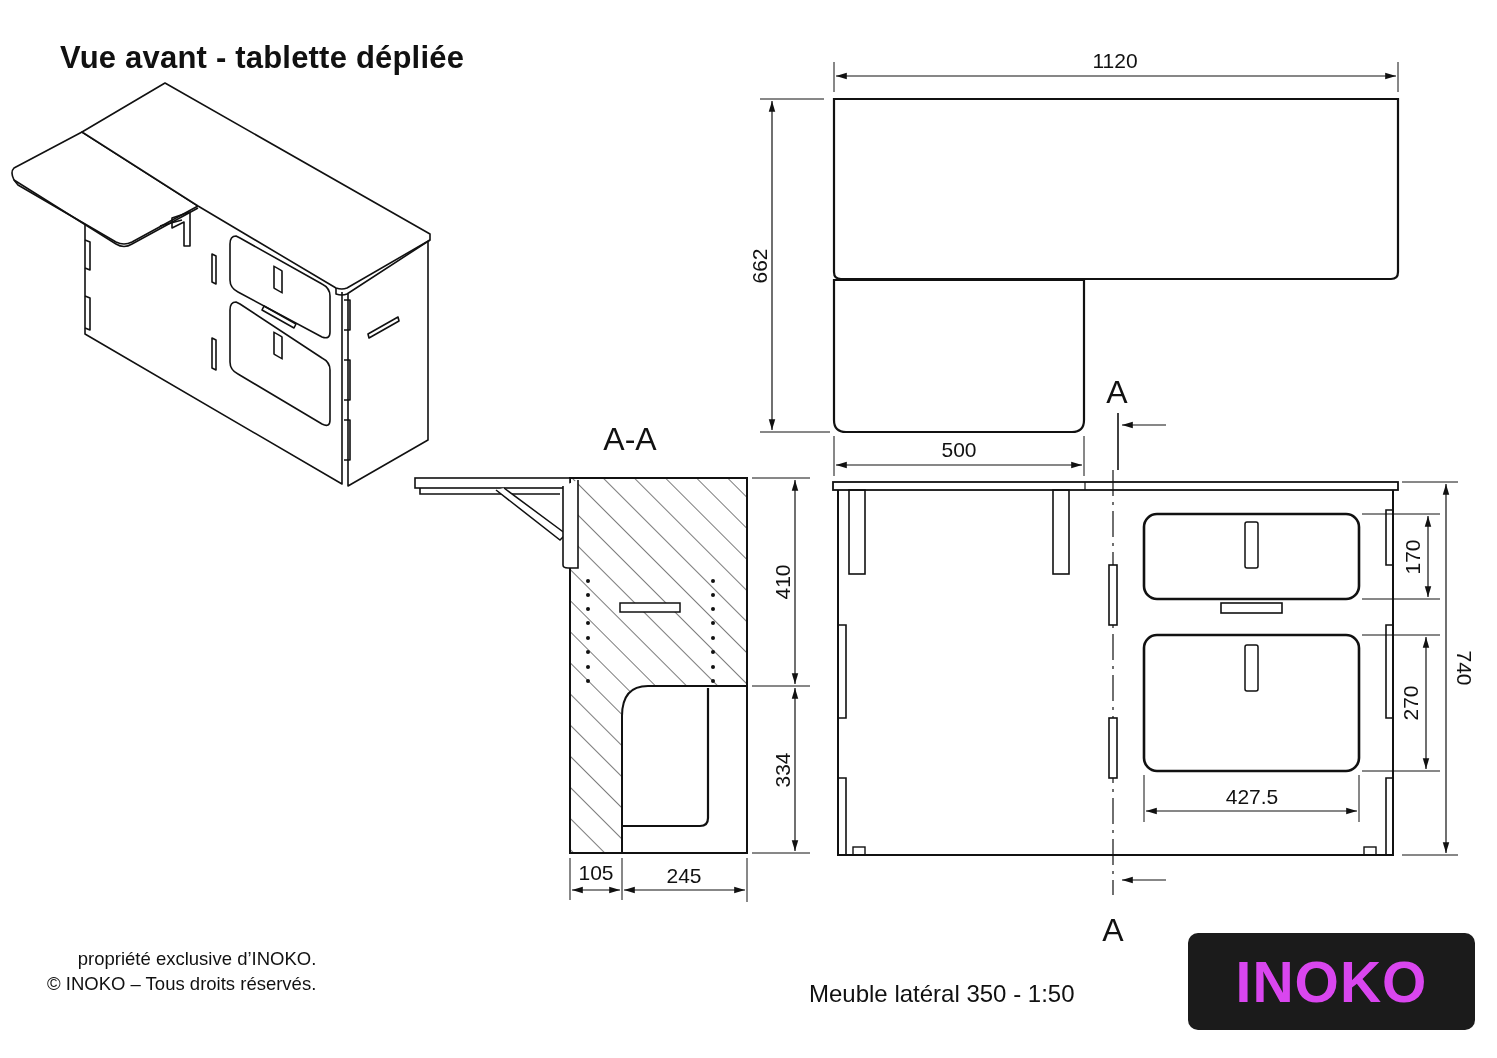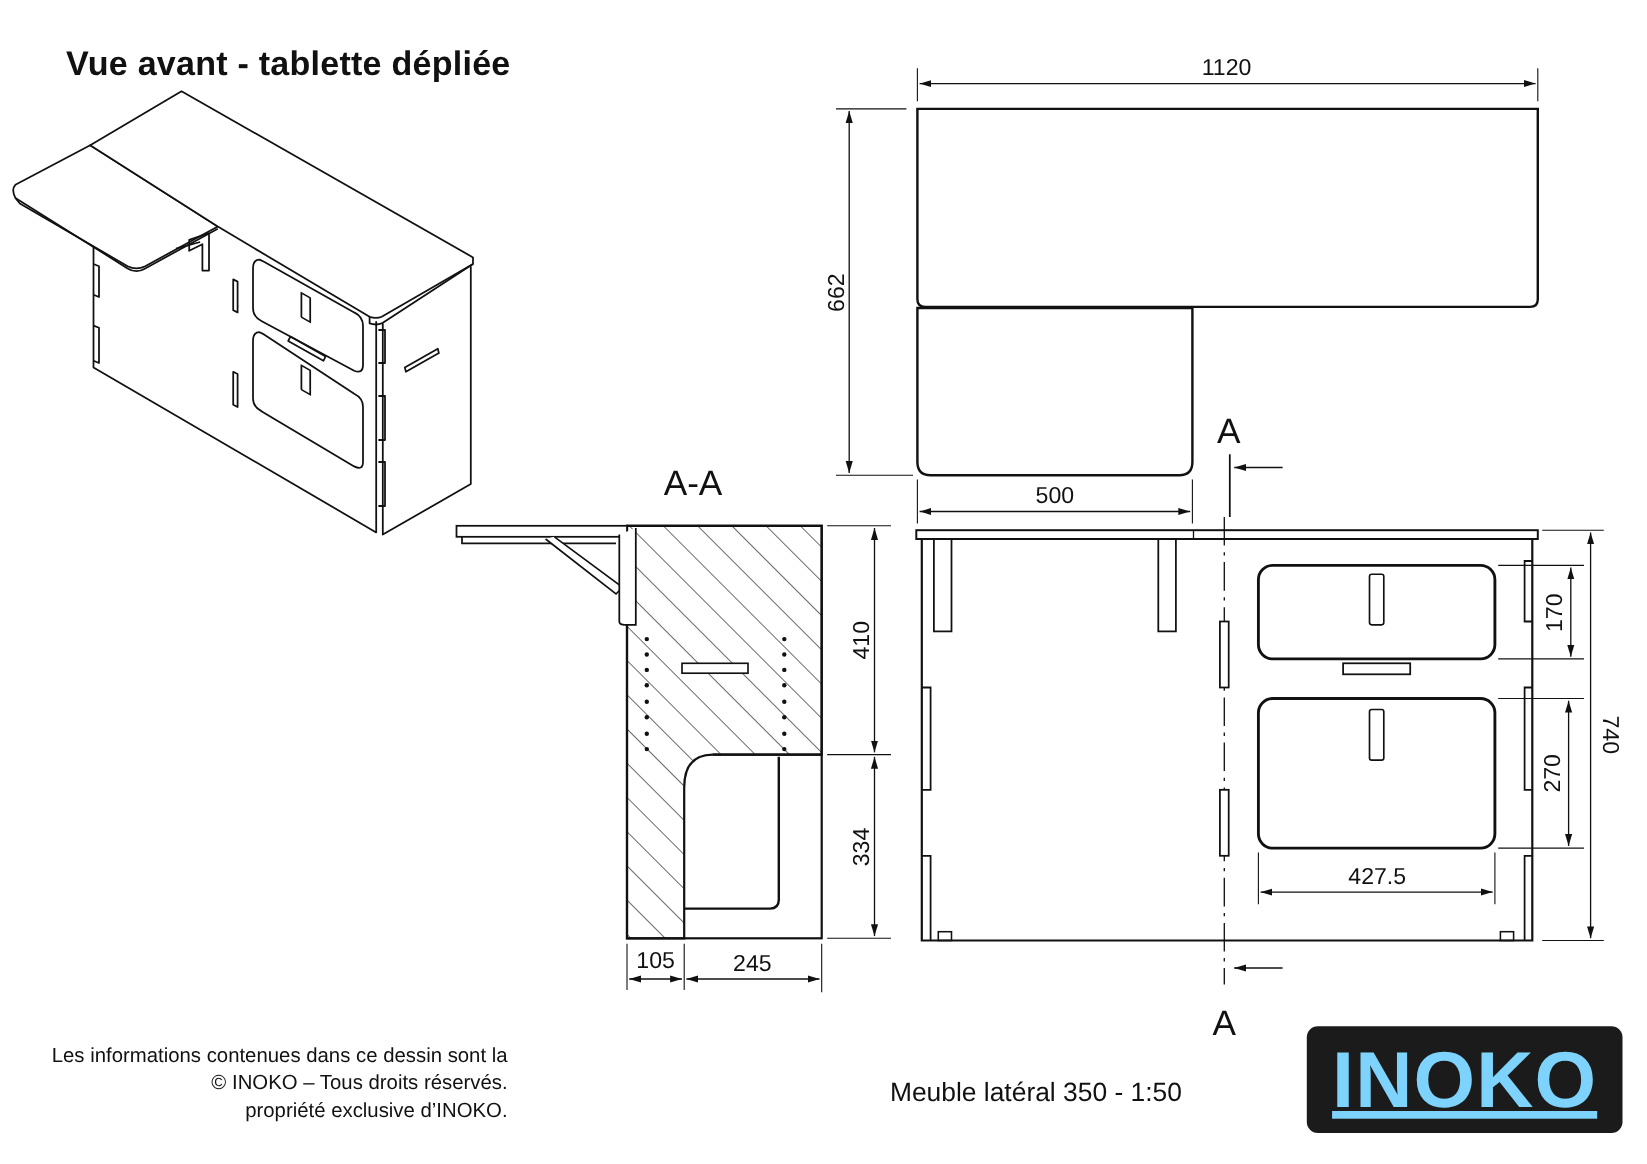--- a/index.html
+++ b/index.html
@@ -3,21 +3,21 @@
 <meta charset="utf-8">
 <style>
   html, body { margin:0; padding:0; background:#ffffff; }
   body { width:1497px; height:1058px; position:relative; overflow:hidden; font-family:"Liberation Sans", sans-serif; color:#111; }
   .abs { position:absolute;text-align:right; }
   #title { left:60px; top:40px; font-size:31px; font-weight:bold; letter-spacing:0.2px; white-space:nowrap; }
   #footer-note { left:47px; top:946px; font-size:18.5px; line-height:25px; }
   #footer-note div { white-space:nowrap; }
   #caption { left:809px; top:980px; font-size:24px; white-space:nowrap; }
   #logo { left:1188px; top:933px; width:287px; height:97px; background:#1b1b1b; border-radius:10px; display:flex; align-items:center; justify-content:center; }
-  #logo span { color:#7dd3fc; font-weight:bold; font-size:72px; letter-spacing:1px;text-decoration:underline; }
+  #logo span { color:#d946ef; font-weight:bold; font-size:57px; letter-spacing:1px; }
   svg { position:absolute; left:0; top:0; }
   .dim { font-family:"Liberation Sans", sans-serif; font-size:21px; fill:#111; }
   .lbl { font-family:"Liberation Sans", sans-serif; font-size:32px; fill:#111; }
 </style>
 </head>
 <body>
 
 <div id="title" class="abs">Vue avant - tablette dépliée</div>
 
 <svg width="1497" height="1058" viewBox="0 0 1497 1058">
@@ -186,22 +186,21 @@
   <text class="dim" x="1457" y="668" text-anchor="middle" transform="rotate(90 1457 668)">740</text>
   <text class="dim" x="1252" y="804" text-anchor="middle">427.5</text>
 
   <g stroke="#111">
     <line x1="1166" y1="880" x2="1122" y2="880" stroke-width="1.2" marker-end="url(#arr)"></line>
   </g>
   <text class="lbl" x="1113" y="941" text-anchor="middle">A</text>
 </svg>
 
 <div id="footer-note" class="abs">
-  <div>Les informations contenues dans ce dessin sont la</div>
+  <div>propriété exclusive d’INOKO.</div>
   <div>© INOKO – Tous droits réservés.</div>
-  <div>propriété exclusive d’INOKO.</div>
 </div>
 
 <div id="caption" class="abs">Meuble latéral 350 - 1:50</div>
 
 <div id="logo" class="abs">
   <span>INOKO</span>
 </div>
 
 </body></html>

